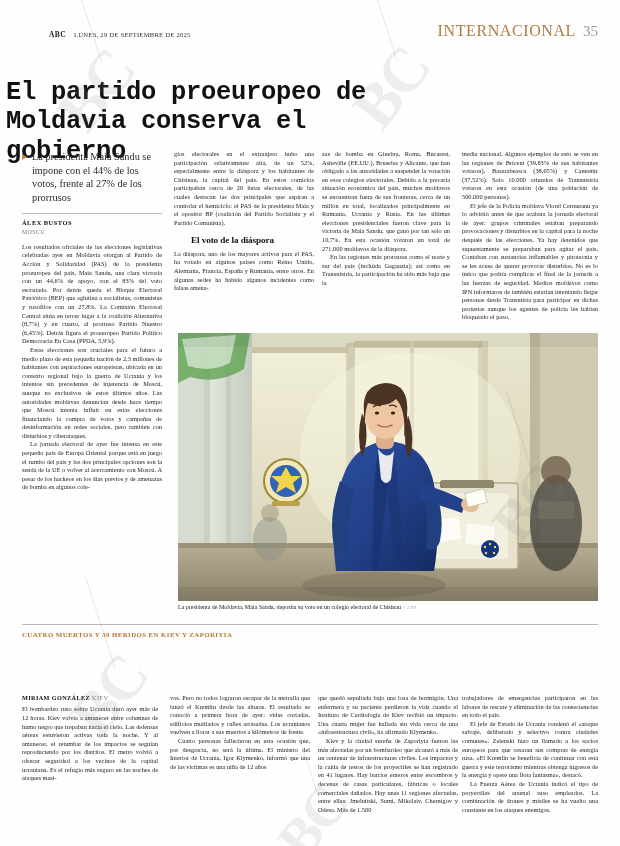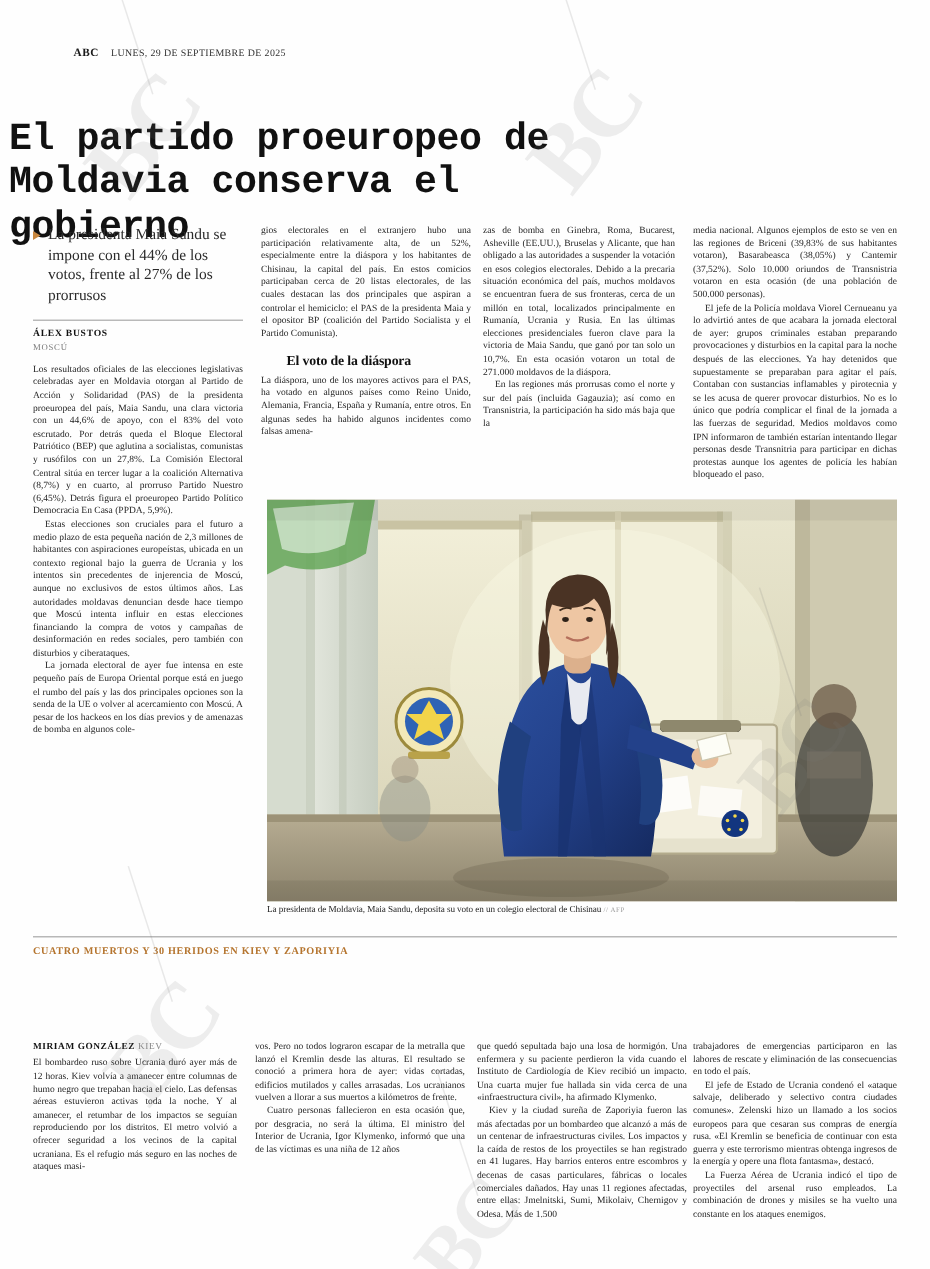--- a/index.html
+++ b/index.html
@@ -261,20 +261,24 @@
 </style>
 </head>
 <body>
 
 <div class="page">
 
   <div class="masthead">
     <div class="mast-left">
       <span class="mast-abc">ABC</span>
       <span class="mast-date">LUNES, 29 DE SEPTIEMBRE DE 2025</span>
+    </div>
+    <div class="mast-right">
+      <span class="mast-section">INTERNACIONAL</span>
+      <span class="mast-page">35</span>
     </div>
   </div>
 
   <div class="headline">El partido proeuropeo de Moldavia conserva el gobierno</div>
 
   <div class="art1">
 
     <div class="col c1">
       <div class="lead-wrap">
         <div class="lead">

